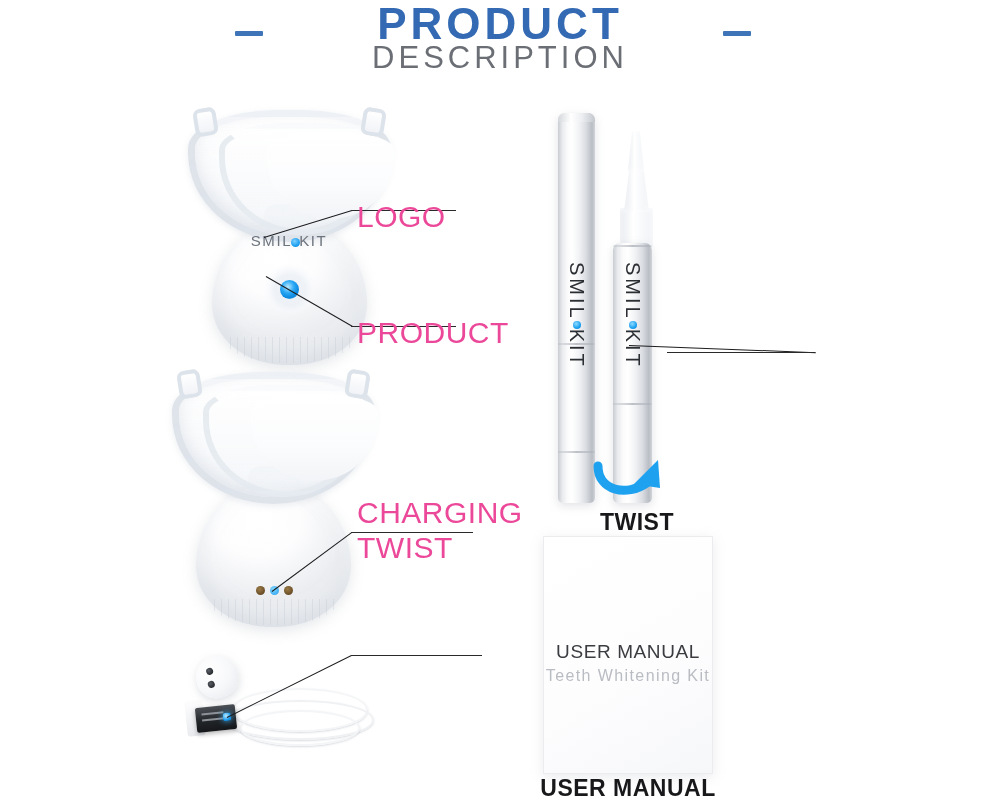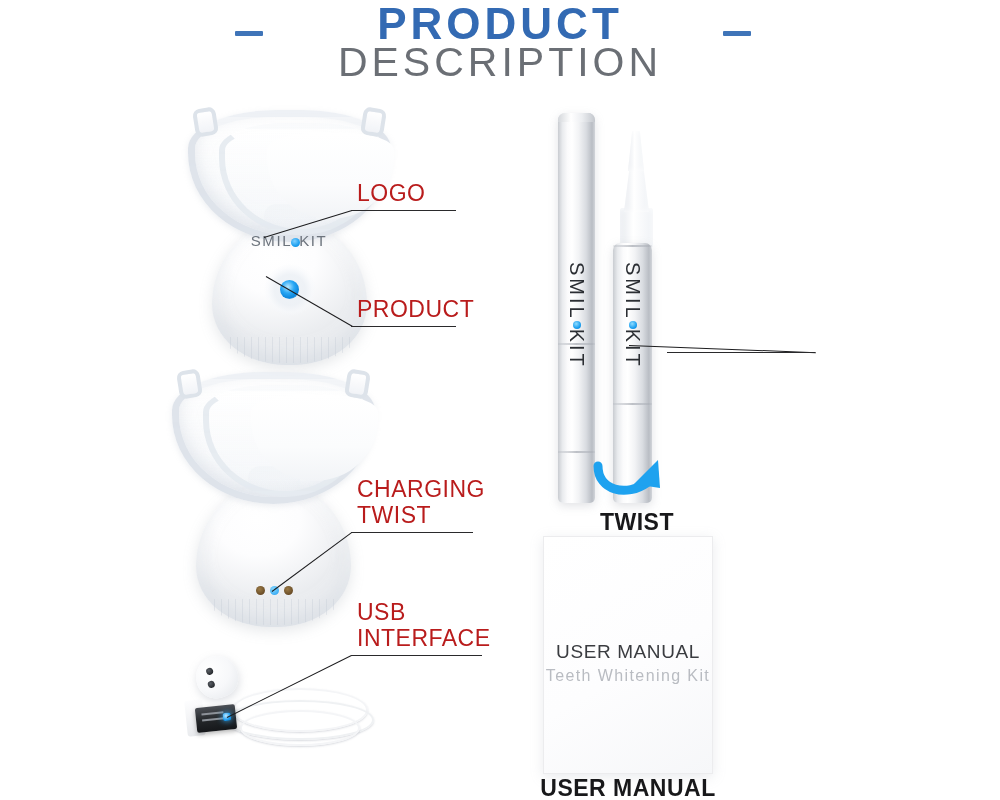--- a/index.html
+++ b/index.html
@@ -20,36 +20,37 @@
   
   .hdr-title {
     position: absolute; left: 0; top: 2px; width: 1000px;
     text-align: center;
     font-size: 44px; font-weight: bold; letter-spacing: 4px;
     color: #336ab3; line-height: 1;
   }
   .hdr-sub {
     position: absolute; left: 0; top: 42px; width: 1000px;
     text-align: center;
-    font-size: 41px; font-weight: normal; letter-spacing: 4px;
+    font-size: 31px; font-weight: normal; letter-spacing: 4px;
     color: #6b6f75; line-height: 1;
   }
   .hdr-dash {
     position: absolute; top: 31px; width: 28px; height: 5px;
     background: #3f74b8; border-radius: 1px;
   }
   .hdr-dash.left  { left: 235px; }
   .hdr-dash.right { left: 723px; }
 
   
   .callout {
     position: absolute;
-    font-size: 23px; color: #b91c1c;
+    font-size: 30px; color: #ec4899;
     letter-spacing: .5px; line-height: 1.15;
     white-space: pre-line;
+    margin-top: 20px;
   }
   .rule {
     position: absolute; height: 0;
     border-top: 1.6px solid #2a2a2c;
   }
 
   
   .leader { position: absolute; transform-origin: 0 50%; height: 0; border-top: 1.4px solid #1d1d1f; }
 
   
@@ -278,22 +279,20 @@
       <div class="led"></div>
     </div>
     <div class="mag-head">
       <div class="pin" style="left:12px; top:10px;"></div>
       <div class="pin" style="left:10px; top:23px;"></div>
     </div>
   </div>
 
   <div class="leader" style="left:227px; top:717px; width:139px; transform:rotate(-26.5deg);"></div>
   <div class="rule" style="left:351px; top:655px; width:131px;"></div>
-  <div class="callout" style="left:357px; top:599px;">USB
-INTERFACE</div>
 
   <div class="pen-shell" style="left:558px; top:113px; width:37px; height:390px;">
     <div class="cap-top"></div>
     <div class="seam" style="top:230px;"></div>
     <div class="seam" style="top:338px;"></div>
   </div>
   <div class="pen-label" style="left:567px; top:262px;"><span>SMIL</span><span class="dot"></span><span>KIT</span></div>
 
   <div class="brush-tip" style="left:620px; top:208px; width:33px; height:40px; border-radius:3px;"></div>
   <div class="brush-tip" style="left:624px; top:168px; width:25px; height:44px; border-radius:4px 4px 0 0;

